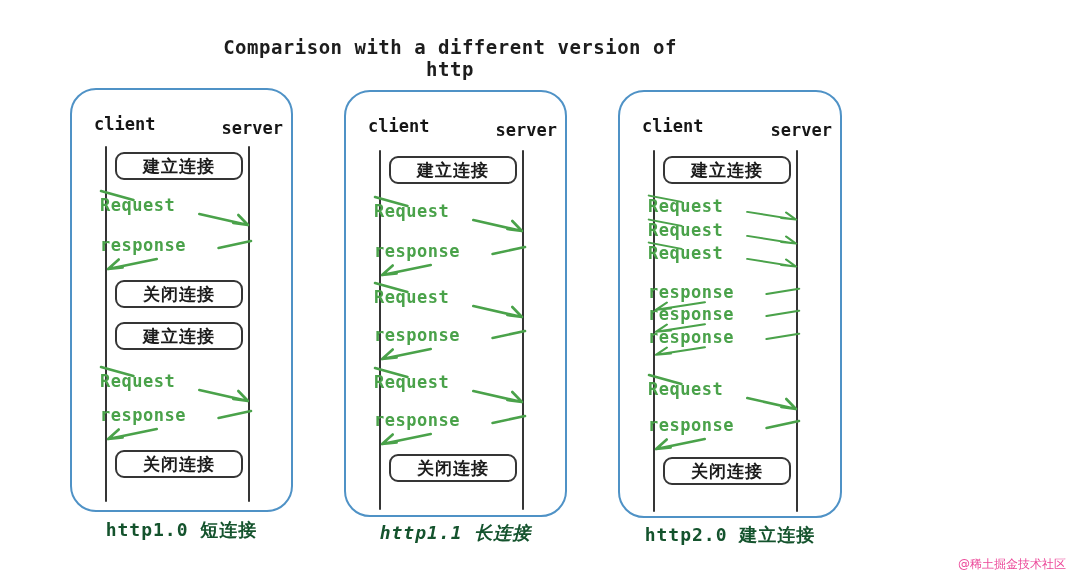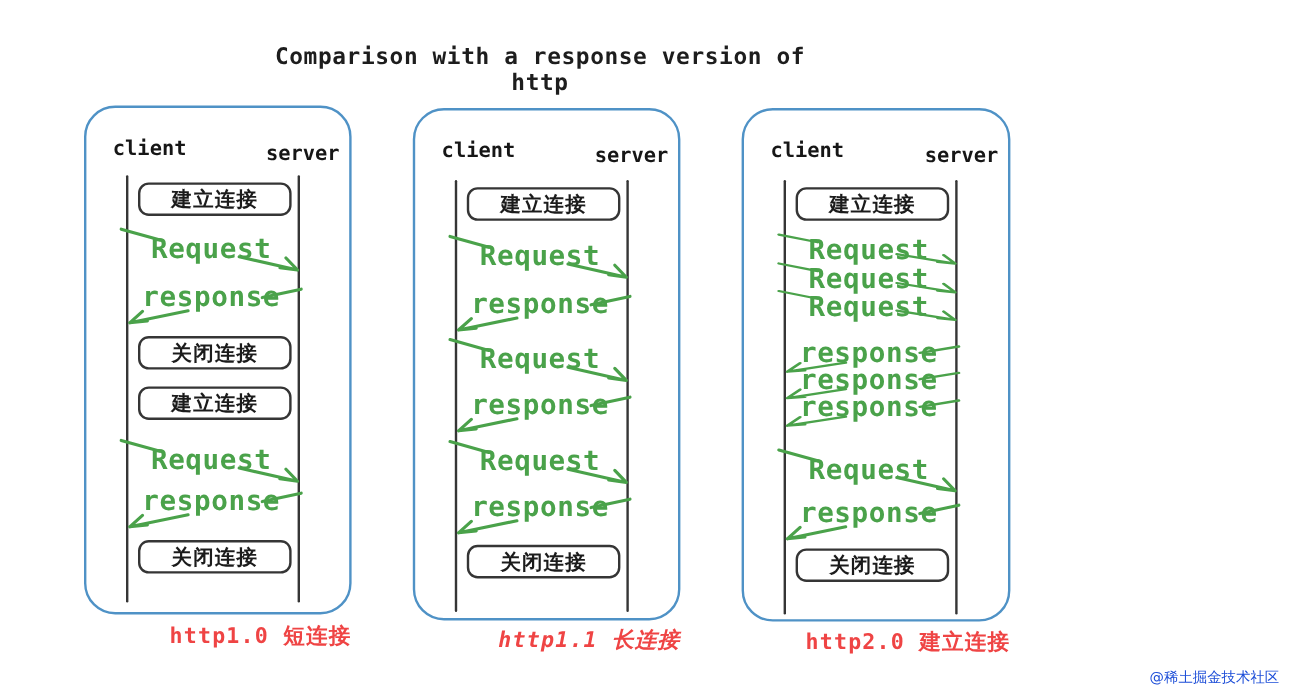--- a/index.html
+++ b/index.html
@@ -37,44 +37,44 @@
     letter-spacing:1px;
   }
 
   .arrow { position:absolute; left:28px; width:152px; }
   .arrow .arr { position:absolute; left:0; top:0; width:100%; height:100%; overflow:visible; }
   .arrow .arr path {
     stroke:var(--green,#4aa24a); stroke-width:2.6; fill:none;
     stroke-linecap:round; stroke-linejoin:round;
   }
   .alabel {
-    position:absolute; width:100%; text-align:center;
-    font-size:23px; font-weight:bold; color:var(--green,#4aa24a);
+    position:absolute; width:100%; text-align:left;
+    font-size:17px; font-weight:bold; color:var(--green,#4aa24a);
     letter-spacing:0.5px;
   }
   .arrow.right .alabel { top:9px; }
   .arrow.left  .alabel { top:3px; }
   .arrow.compact.right .alabel { top:4px; }
   .arrow.compact.left  .alabel { top:0px; }
 
   .caption {
-    position:absolute; text-align:right;
-    font-size:18px; font-weight:bold; color:#ef4444; letter-spacing:1px;
+    position:absolute; text-align:center;
+    font-size:18px; font-weight:bold; color:#14532d; letter-spacing:1px;
   }
 
   .watermark {
     position:absolute; right:14px; bottom:6px;
-    font-size:12px; color:#1d4ed8;
+    font-size:12px; color:#ec4899;
     font-family:"DejaVu Sans","Liberation Sans",sans-serif;
   }
 </style>
 </head>
 <body>
 
-<div class="title">Comparison with a response version of http</div>
+<div class="title">Comparison with a different version of http</div>
 
 <div class="panel" style="left:70px; top:88px; width:223px; height:424px;">
   <span class="actor client">client</span>
   <span class="actor server">server</span>
   <div class="lifeline left" style="top:56px; height:356px;"></div>
   <div class="lifeline right" style="top:56px; height:356px;"></div>
 
   <div class="step-box" style="top:62px;">
       <span>建立连接</span>
     </div>

